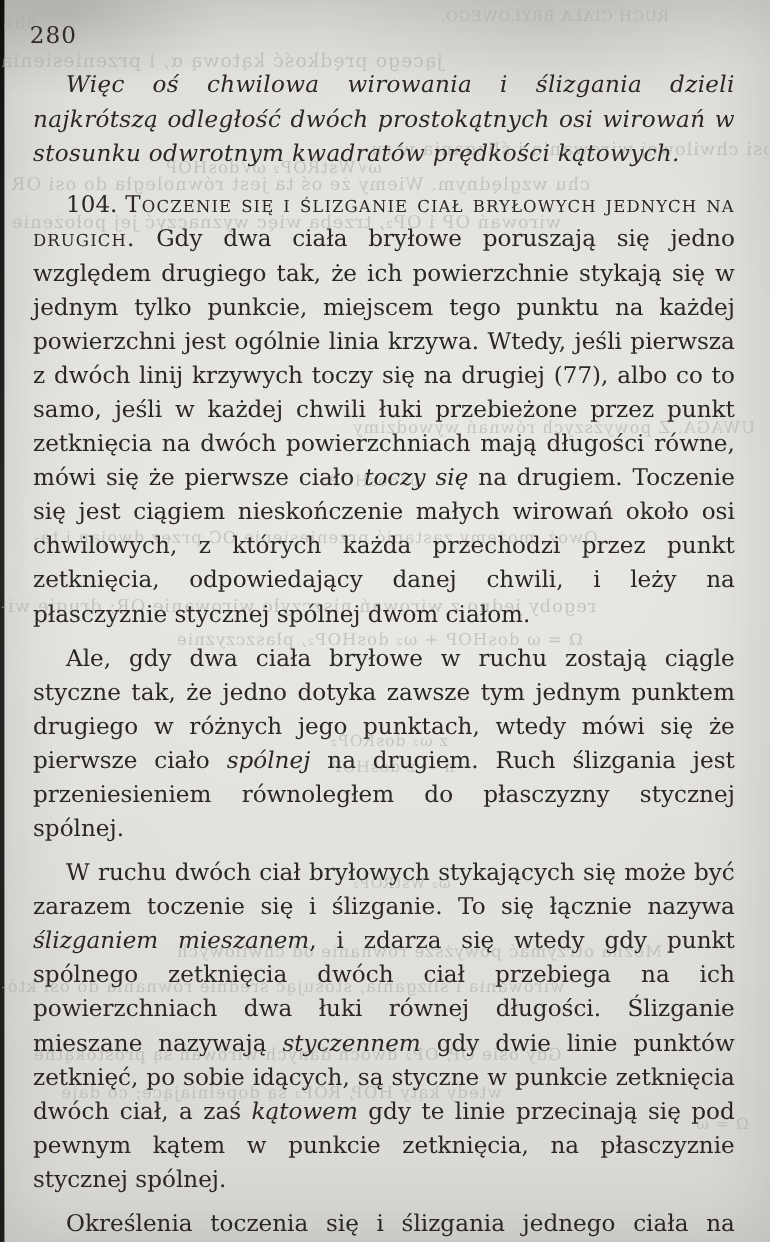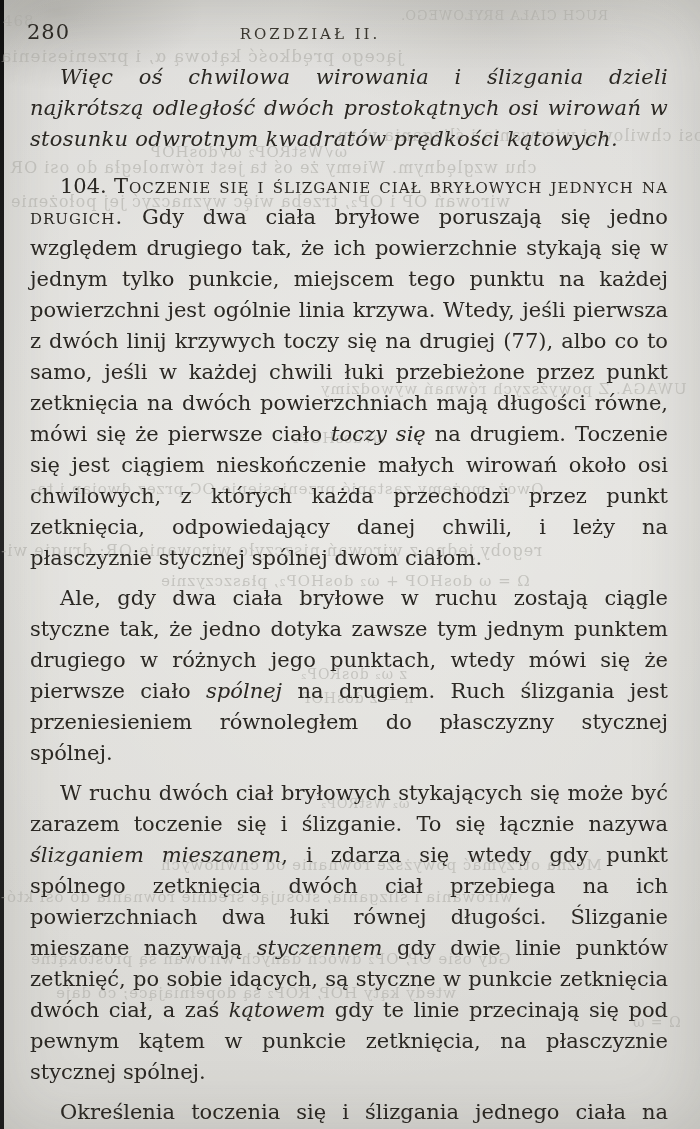--- a/index.html
+++ b/index.html
@@ -74,21 +74,20 @@
       <div class="bleed mir" style="left: 160px; top: 856px; font-size: 15px;">Można otrzymać powyższe równanie od chwilowych</div>
       <div class="bleed mir" style="left: 300px; top: 666px; font-size: 14px;">z       ω₂ dosROP₂</div>
       <div class="bleed mir" style="left: 300px; top: 690px; font-size: 14px;">h — z     dosHOP</div>
       <div class="bleed mir" style="left: 320px; top: 796px; font-size: 13px;">ω₂   WstROP₂</div>
       <div class="bleed mir" style="left: 0px; top: 888px; font-size: 15px;">wirowania i ślizgania, stosując średnie równania do osi któ-</div>
       <div class="bleed mir" style="left: 30px; top: 950px; font-size: 15px;">Gdy osie OP, OP₂ dwóch danych wirowań są prostokątne</div>
       <div class="bleed mir" style="left: 55px; top: 984px; font-size: 15px;">wtedy kąty HOP, ROP₂ są dopełniające; co daje</div>
       <div class="bleed mir" style="left: 632px; top: 1014px; font-size: 14px;">Ω = ω</div>
     </div>
   <div class="pagenum">280</div>
-  <div class="runhead">ROZDZIAŁ II.</div>
   <div class="text-block">
       <p class="para lead"><span class="seg-italic">Więc oś chwilowa wirowania i ślizgania dzieli najkrótszą odległość dwóch prostokątnych osi wirowań w stosunku odwrotnym kwadratów prędkości kątowych.</span></p>
       <p class="para"><span class="seg-normal">104. </span><span class="seg-smallcaps">Toczenie się i ślizganie ciał bryłowych jednych na drugich.</span><span class="seg-normal"> Gdy dwa ciała bryłowe poruszają się jedno względem drugiego tak, że ich powierzchnie stykają się w jednym tylko punkcie, miejscem tego punktu na każdej powierzchni jest ogólnie linia krzywa. Wtedy, jeśli pierwsza z dwóch linij krzywych toczy się na drugiej (77), albo co to samo, jeśli w każdej chwili łuki przebieżone przez punkt zetknięcia na dwóch powierzchniach mają długości równe, mówi się że pierwsze ciało </span><span class="seg-italic">toczy się</span><span class="seg-normal"> na drugiem. Toczenie się jest ciągiem nieskończenie małych wirowań około osi chwilowych, z których każda przechodzi przez punkt zetknięcia, odpowiedający danej chwili, i leży na płasczyznie stycznej spólnej dwom ciałom.</span></p>
       <p class="para"><span class="seg-normal">Ale, gdy dwa ciała bryłowe w ruchu zostają ciągle styczne tak, że jedno dotyka zawsze tym jednym punktem drugiego w różnych jego punktach, wtedy mówi się że pierwsze ciało </span><span class="seg-italic">spólnej</span><span class="seg-normal"> na drugiem. Ruch ślizgania jest przeniesieniem równoległem do płasczyzny stycznej spólnej.</span></p>
       <p class="para"><span class="seg-normal">W ruchu dwóch ciał bryłowych stykających się może być zarazem toczenie się i ślizganie. To się łącznie nazywa </span><span class="seg-italic">ślizganiem mieszanem</span><span class="seg-normal">, i zdarza się wtedy gdy punkt spólnego zetknięcia dwóch ciał przebiega na ich powierzchniach dwa łuki równej długości. Ślizganie mieszane nazywają </span><span class="seg-italic">styczennem</span><span class="seg-normal"> gdy dwie linie punktów zetknięć, po sobie idących, są styczne w punkcie zetknięcia dwóch ciał, a zaś </span><span class="seg-italic">kątowem</span><span class="seg-normal"> gdy te linie przecinają się pod pewnym kątem w punkcie zetknięcia, na płasczyznie stycznej spólnej.</span></p>
       <p class="para"><span class="seg-normal">Określenia toczenia się i ślizgania jednego ciała na drugiem nie przypuszczają bynajmniej żeby jedno z dwóch ciał było w spoczynku. Toczenie się jest </span></p>
     </div>
 </div>
 
 </body></html>

